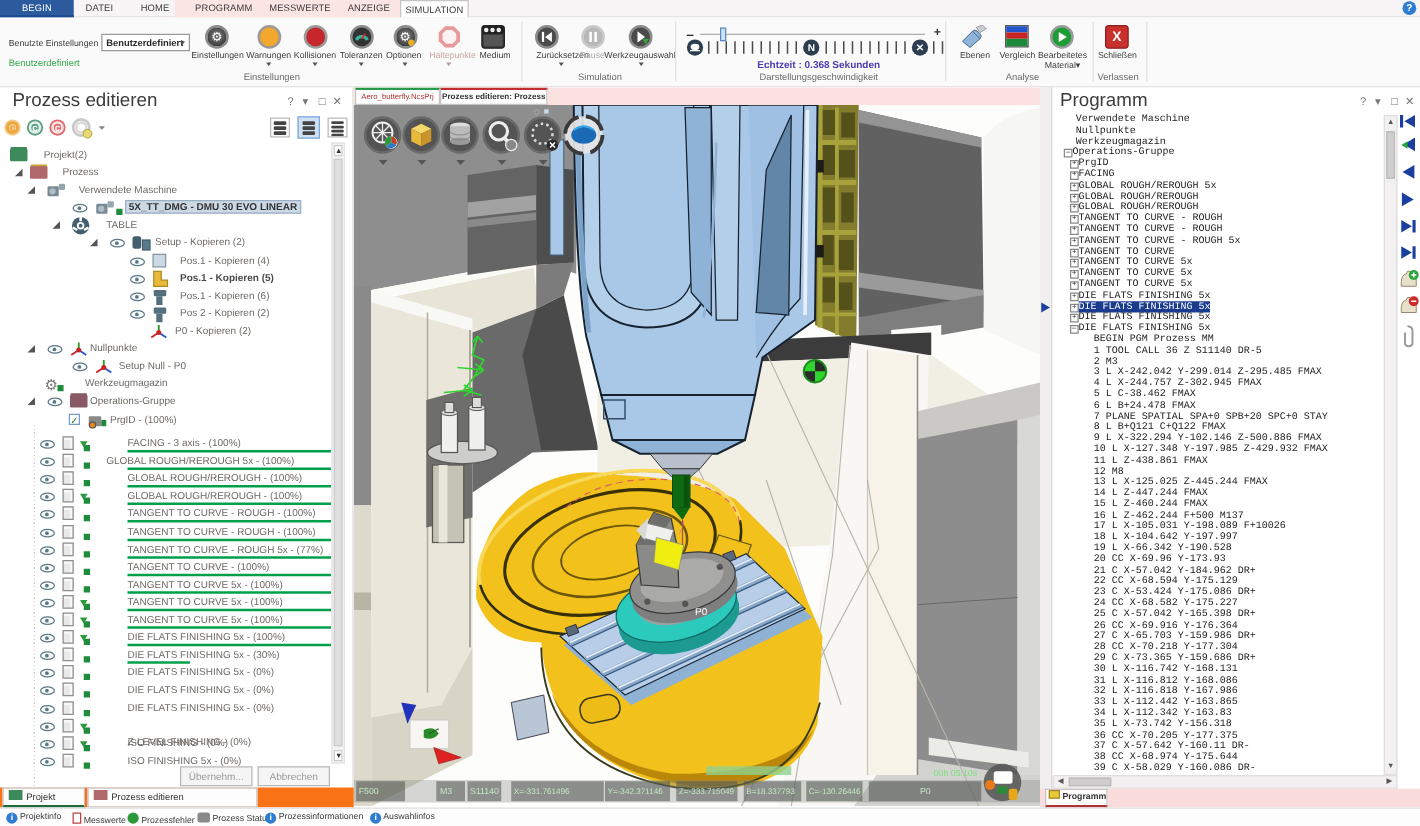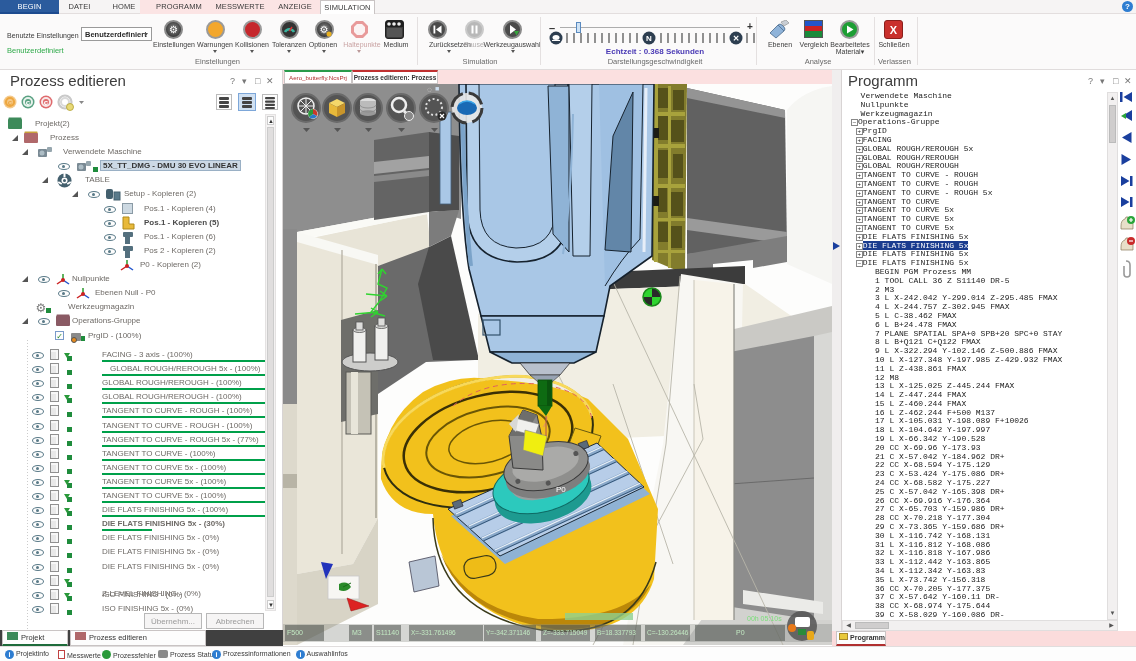--- a/index.html
+++ b/index.html
@@ -42,21 +42,21 @@
 
 
 #rightpanel { position:absolute; left:842px; top:70px; width:294px; height:561px; background:#fff; }
 #rp-title { position:absolute; left:6px; top:2px; font-size:15px; color:#3c3c3c; }
 #rp-code { position:absolute; left:9px; top:22px; font-family:"Liberation Mono", monospace; font-size:8px; line-height:8.8px; color:#1c1c1c; white-space:pre; }
 .pbox { display:inline-block; width:7px; height:7px; border:1px solid #888; background:#fff; font-size:6px; line-height:5px; text-align:center; vertical-align:0px; font-family:"Liberation Sans"; }
 #vscroll { position:absolute; left:265px; top:22px; width:11px; height:528px; background:#f2f0f0; border:1px solid #e0dede; }
 #hscroll { position:absolute; left:0; top:550px; width:276px; height:11px; background:#f2f0f0; border:1px solid #e0dede; }
 
 
-#btabs-left { position:absolute; left:0; top:630px; width:283px; height:16px; background:#404040; }
+#btabs-left { position:absolute; left:0; top:630px; width:283px; height:16px; background:#f97316; }
 #statusbar { position:absolute; left:0; top:646px; width:1136px; height:15px; background:#fdfdfd; border-top:1px solid #e0dddd; font-size:7px; color:#3a3a3a; }
 .sb-item { position:absolute; top:3px; white-space:nowrap; }
 </style>
 </head>
 <body>
 
 <div id="tabbar">
   <div id="pinkzone"></div>
   <div class="tab" id="tab-module">BEGIN</div>
   <div class="tab" style="left:59px;width:41px;">DATEI</div>
@@ -367,21 +367,21 @@
         <span style="position:absolute;left:72px;top:1px;">Nullpunkte</span>
       </div>
   <div class="treerow" style="left:0;top:217px;">
         <span class="eye" style="position:absolute;left:58px;top:3px;"></span>
         <svg style="position:absolute;left:76px;top:0;" width="14" height="13" viewBox="0 0 14 13">
           <line x1="7" y1="7" x2="7" y2="1" stroke="#2a9a2a" stroke-width="1.5"></line>
           <line x1="7" y1="7" x2="1" y2="11" stroke="#cc2222" stroke-width="1.5"></line>
           <line x1="7" y1="7" x2="13" y2="11" stroke="#2255cc" stroke-width="1.5"></line>
           <circle cx="7" cy="7" r="2" fill="#cc2222"></circle>
         </svg>
-        <span style="position:absolute;left:95px;top:1px;">Ebenen Null - P0</span>
+        <span style="position:absolute;left:95px;top:1px;">Setup Null - P0</span>
       </div>
   <div class="treerow" style="left:0;top:231px;">
         <svg style="position:absolute;left:35px;top:0;" width="16" height="13" viewBox="0 0 16 13">
           <text x="6" y="11" text-anchor="middle" font-size="12" fill="#7a7a7a">⚙</text>
           <rect x="11" y="7" width="5" height="5" fill="#1f8c3c"></rect>
         </svg>
         <span style="position:absolute;left:68px;top:1px;">Werkzeugmagazin</span>
       </div>
   <div class="treerow" style="left:0;top:245px;">
         <span class="exp" style="position:absolute;left:22px;top:3px;"></span>
@@ -403,21 +403,21 @@
         <span class="doc" style="position:absolute;left:50px;top:0;"></span>
         <span class="gsq" style="position:absolute;left:67px;top:7px;"></span>
         <span style="position:absolute;left:64px;top:4px;width:0;height:0;border-left:3.5px solid transparent;border-right:3.5px solid transparent;border-top:5px solid #2a9a3a;"></span>
         <span style="position:absolute;left:102px;top:1px;">FACING - 3 axis -  (100%)</span>
       </div>
   <div class="uline" style="left:102px;top:290px;width:163px;"></div>
   <div class="treerow" style="left:0;top:293px;">
         <span class="eye" style="position:absolute;left:32px;top:3px;"></span>
         <span class="doc" style="position:absolute;left:50px;top:0;"></span>
         <span class="gsq" style="position:absolute;left:67px;top:7px;"></span>
-        <span style="position:absolute;left:110px;top:1px;text-align:right;">GLOBAL ROUGH/REROUGH 5x -  (100%)</span>
+        <span style="position:absolute;left:85px;top:1px;text-align:right;">GLOBAL ROUGH/REROUGH 5x -  (100%)</span>
       </div>
   <div class="uline" style="left:102px;top:304px;width:163px;"></div>
   <div class="treerow" style="left:0;top:307px;">
         <span class="eye" style="position:absolute;left:32px;top:3px;"></span>
         <span class="doc" style="position:absolute;left:50px;top:0;"></span>
         <span class="gsq" style="position:absolute;left:67px;top:7px;"></span>
         <span style="position:absolute;left:102px;top:1px;">GLOBAL ROUGH/REROUGH -  (100%)</span>
       </div>
   <div class="uline" style="left:102px;top:318px;width:163px;"></div>
   <div class="treerow" style="left:0;top:321px;">
@@ -484,21 +484,21 @@
         <span class="doc" style="position:absolute;left:50px;top:0;"></span>
         <span class="gsq" style="position:absolute;left:67px;top:7px;"></span>
         <span style="position:absolute;left:64px;top:4px;width:0;height:0;border-left:3.5px solid transparent;border-right:3.5px solid transparent;border-top:5px solid #2a9a3a;"></span>
         <span style="position:absolute;left:102px;top:1px;">DIE FLATS FINISHING 5x -  (100%)</span>
       </div>
   <div class="uline" style="left:102px;top:445px;width:163px;"></div>
   <div class="treerow" style="left:0;top:448px;">
         <span class="eye" style="position:absolute;left:32px;top:3px;"></span>
         <span class="doc" style="position:absolute;left:50px;top:0;"></span>
         <span class="gsq" style="position:absolute;left:67px;top:7px;"></span>
-        <span style="position:absolute;left:102px;top:1px;font-weight:bold;">DIE FLATS FINISHING 5x -  (30%)</span>
+        <span style="position:absolute;left:102px;top:1px;">DIE FLATS FINISHING 5x -  (30%)</span>
       </div>
   <div class="uline" style="left:102px;top:459px;width:50px;"></div>
   <div class="treerow" style="left:0;top:462px;">
         <span class="eye" style="position:absolute;left:32px;top:3px;"></span>
         <span class="doc" style="position:absolute;left:50px;top:0;"></span>
         <span class="gsq" style="position:absolute;left:67px;top:7px;"></span>
         <span style="position:absolute;left:102px;top:1px;">DIE FLATS FINISHING 5x -  (0%)</span>
       </div>
   <div class="treerow" style="left:0;top:476px;">
         <span class="eye" style="position:absolute;left:32px;top:3px;"></span>

